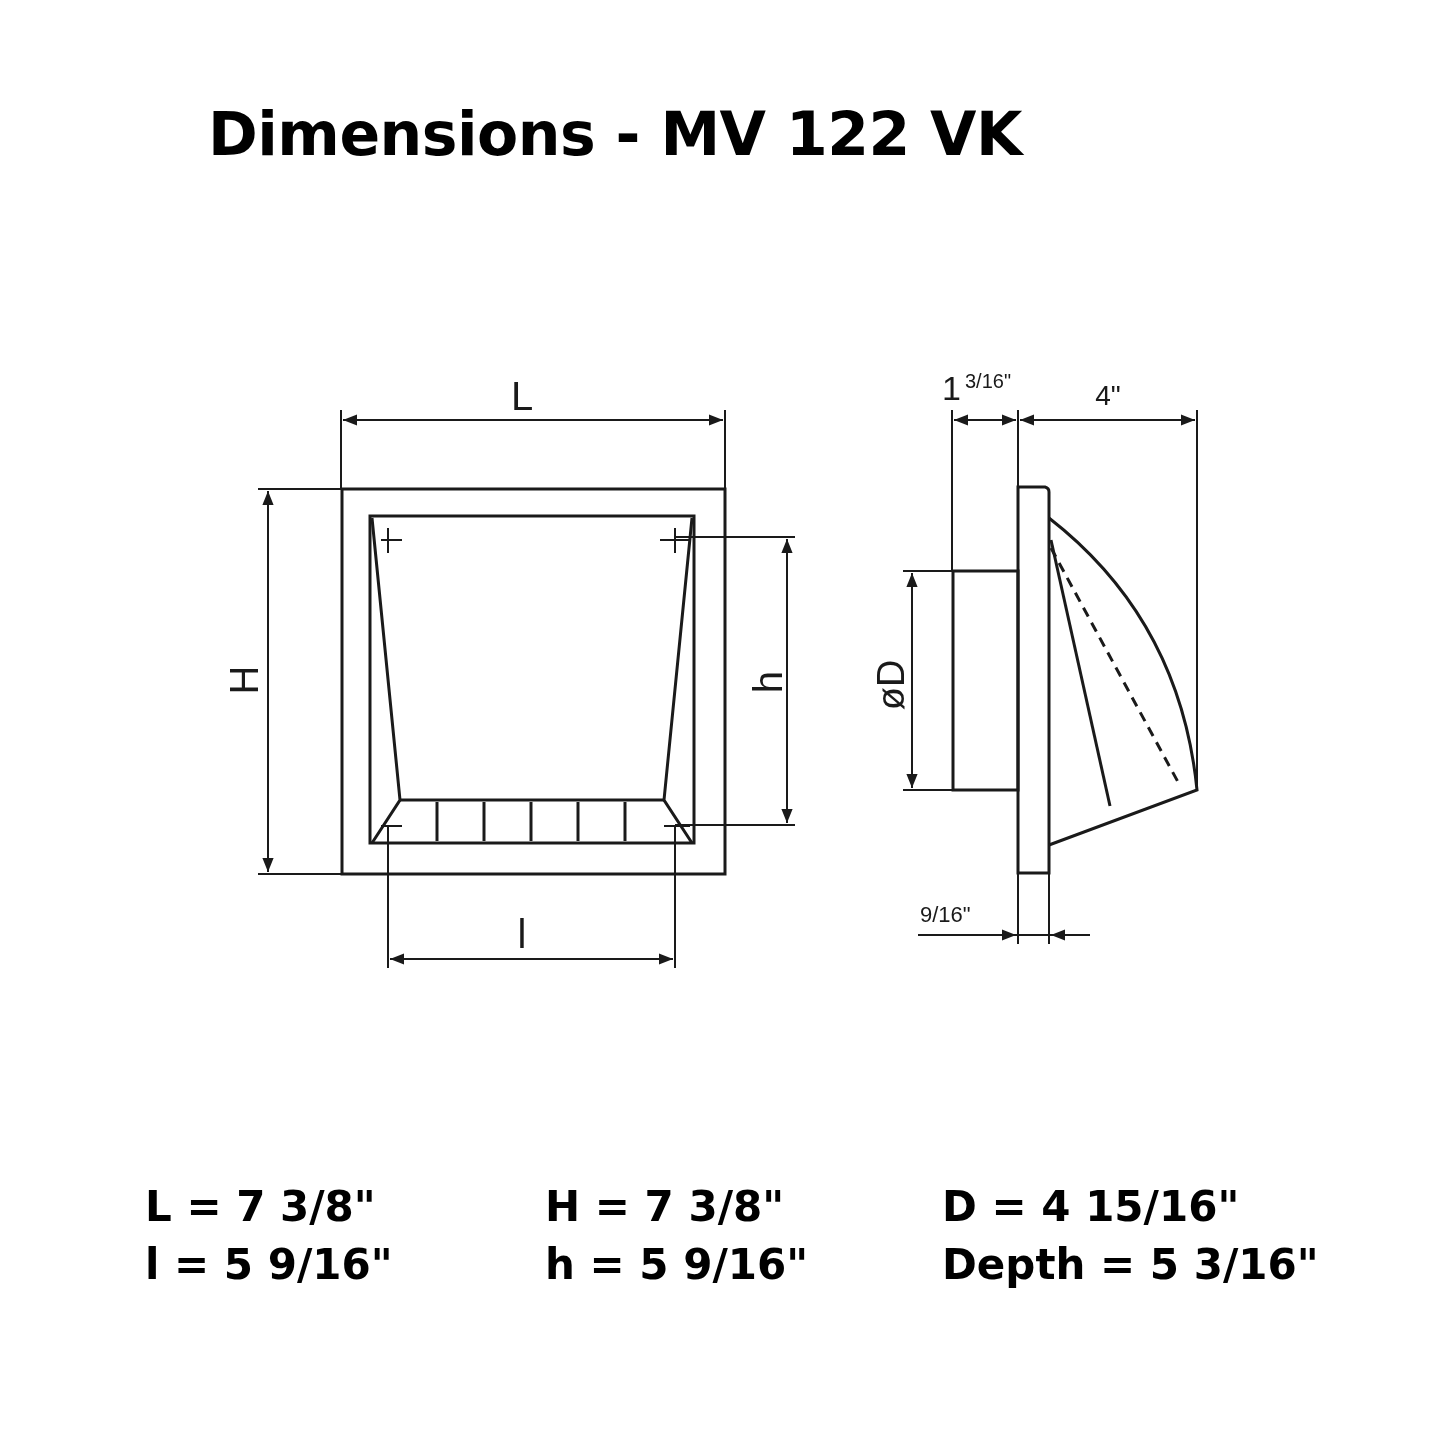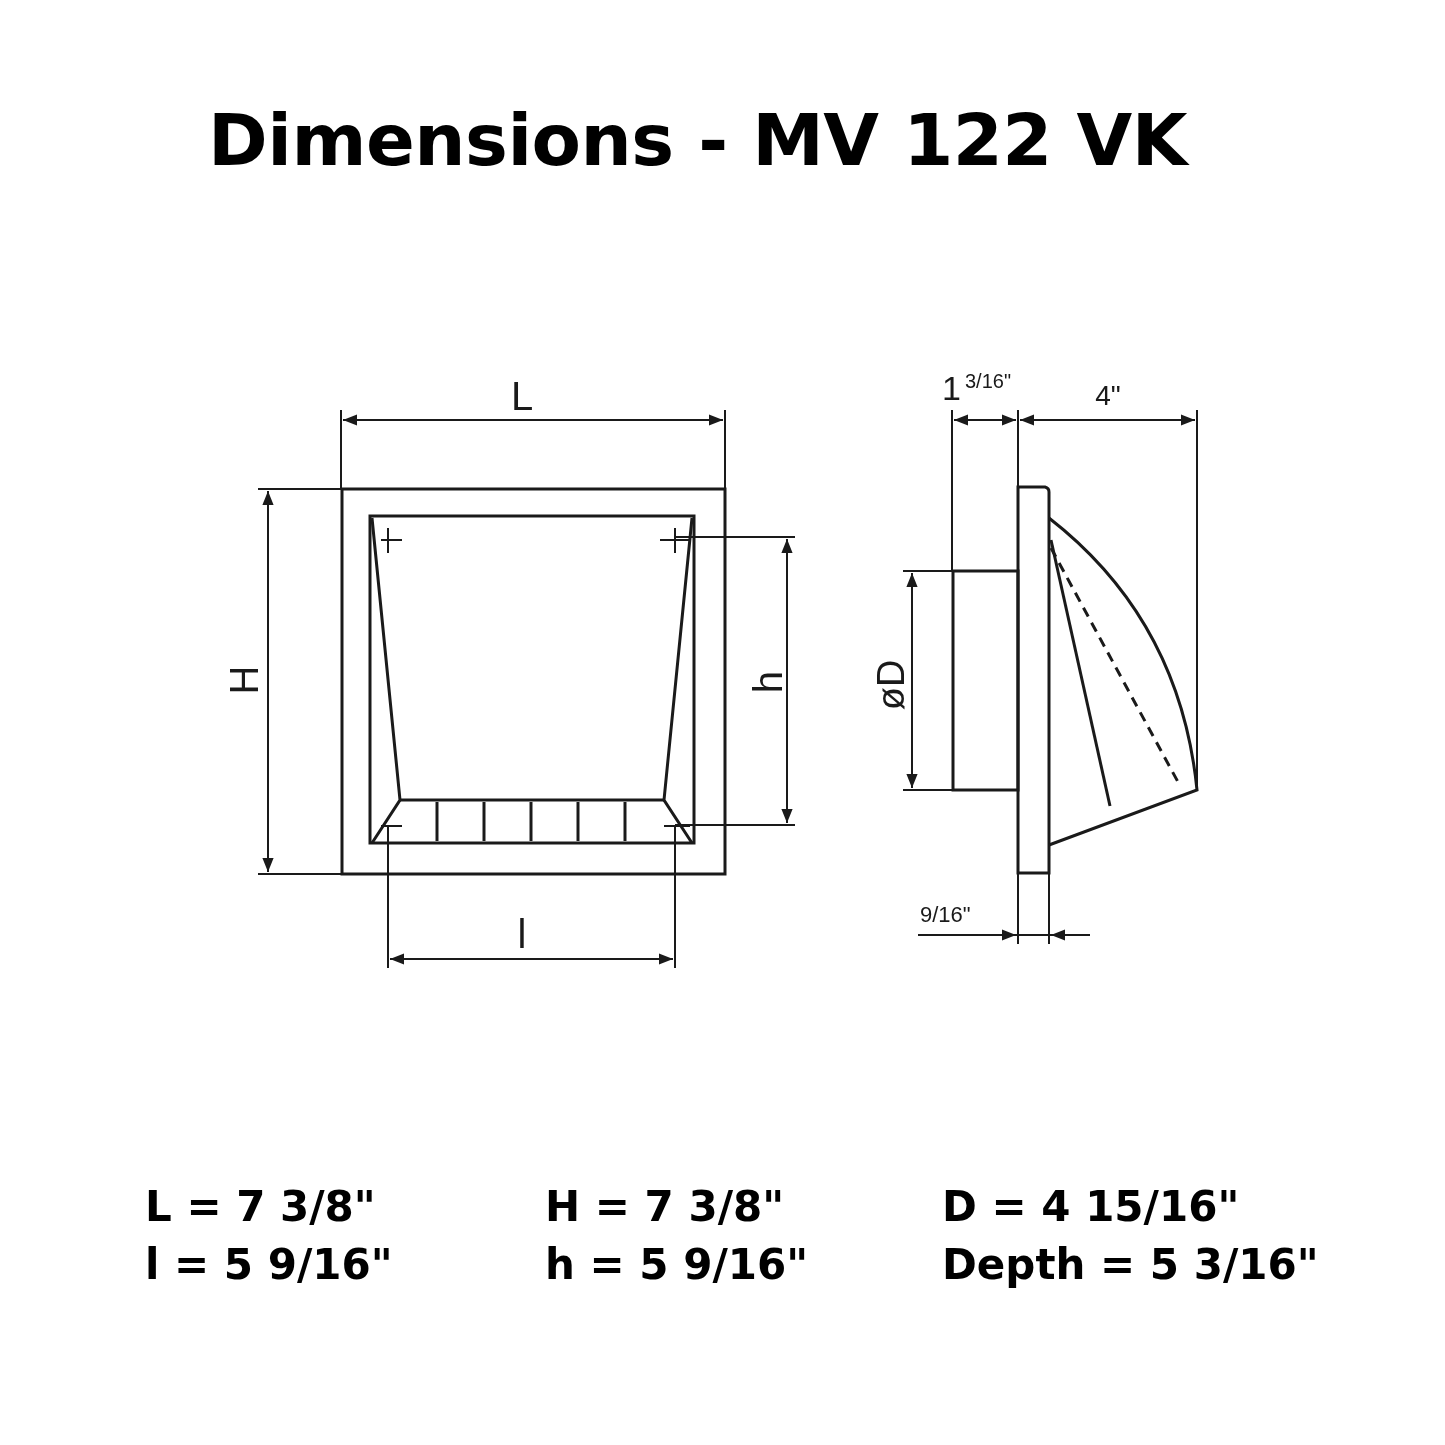--- a/index.html
+++ b/index.html
@@ -1,18 +1,18 @@
 <!DOCTYPE html>
 <html><head>
   <meta charset="utf-8">
   <style>
     html, body { margin: 0; padding: 0; background: #ffffff; }
     body { width: 1445px; height: 1445px; position: relative; overflow: hidden;
            font-family: "DejaVu Sans", "Liberation Sans", sans-serif; color: #000; }
-    .title { position: absolute; left: 208px; top: 104px; font-size: 72px; font-weight: bold;
+    .title { position: absolute; left: 208px; top: 104px; font-size: 60px; font-weight: bold;
              letter-spacing: -0.5px; white-space: nowrap; line-height: 1; }
     svg.drawing { position: absolute; left: 0; top: 0; }
     .lbl { font-family: "Liberation Sans", sans-serif; fill: #1a1a1a; }
     .specs { position: absolute; left: 145px; top: 1178px; width: 1200px; }
     .spec-col { position: absolute; top: 0; font-size: 42px; font-weight: bold; line-height: 58px; white-space: nowrap; }
     .spec-col.c1 { left: 0; }
     .spec-col.c2 { left: 400px; }
     .spec-col.c3 { left: 797px; }
   </style>
 </head>

